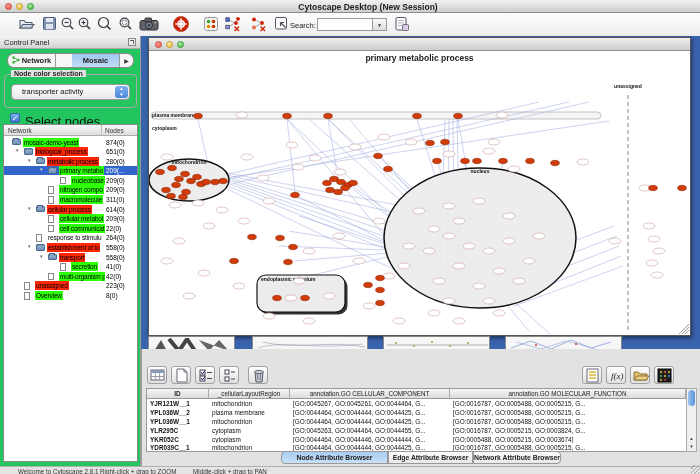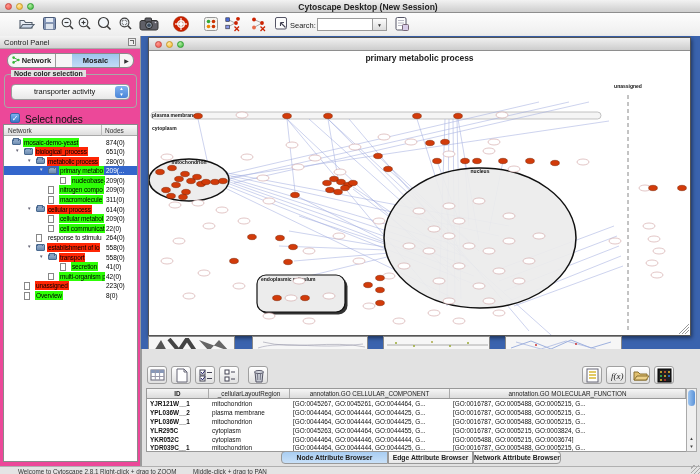--- a/index.html
+++ b/index.html
@@ -11,37 +11,37 @@
 .tl.red { left:5px; background:radial-gradient(circle at 35% 30%, #ff9a92, #f25348); border:0.5px solid #c94942; }
 .tl.yellow { left:16px; background:radial-gradient(circle at 35% 30%, #ffe9a8, #f5b728); border:0.5px solid #c79a2a; }
 .tl.green { left:27px; background:radial-gradient(circle at 35% 30%, #b6eea6, #37b637); border:0.5px solid #2f9e30; }
 .title-text { position:absolute; width:100%; text-align:center; top:2px; font-size:8.5px; font-weight:bold; color:#222;padding-left:36px; }
 .toolbar { position:absolute; left:0; top:13px; width:700px; height:39px;
   background:linear-gradient(#fdfdfd,#e4e4e4); border-bottom:1px solid #9f9f9f; }
 .tb-icon { position:absolute; top:3px; }
 .search-label { position:absolute; left:290px; top:8px; font-size:7.5px; color:#222; }
 .search-box { position:absolute; left:317px; top:5px; width:55px; height:13px; background:#fff; border:1px solid #9a9a9a; border-right:none; font-size:8px; }
 .search-arrow { position:absolute; left:372px; top:5px; width:15px; height:13px; background:linear-gradient(#fcfcfc,#dcdcdc); border:1px solid #9a9a9a; font-size:5px; color:#333; text-align:center; line-height:13px; }
-.main-cp { position:absolute; left:0; top:36px; width:141px; height:430px; background:#ec4899; border-right:1px solid #9a9a9a; }
+.main-cp { position:absolute; left:0; top:36px; width:141px; height:430px; background:#22c55e; border-right:1px solid #9a9a9a; }
 .cp-head { position:absolute; left:0; top:0; width:100%; height:13px; background:linear-gradient(#f4f4f4,#d2d2d2); border-bottom:1px solid #aaa; }
 .cp-head span { position:absolute; left:4px; top:2px; font-size:7.5px; color:#222; }
 .float-ic { position:absolute; right:4px; top:2px; width:8px; height:8px; border:1px solid #888; background:#eee; }
 .float-ic:after { content:""; position:absolute; right:1px; top:1px; width:3px; height:3px; border-top:1px solid #666; border-right:1px solid #666; }
 .cp-tabs { position:absolute; left:7px; top:17px; width:127px; height:15px; border:1px solid #8a8a8a; border-radius:7px; background:#f6f6f6; overflow:hidden; display:flex; }
 .cp-tab { flex:1; font-size:7.5px; font-weight:bold; color:#222; text-align:center; line-height:14px; border-right:1px solid #9a9a9a; position:relative; white-space:nowrap; }
 .cp-tab.sel { background:linear-gradient(#9ec6ee,#c2dcf5);margin-left:16px; }
 .cp-tab-arrow { width:13px; font-size:6px; color:#333; text-align:center; line-height:14px; }
 .net-glyph { display:inline-block; width:8px; height:8px; margin-right:2px; vertical-align:-1px; }
 .groupbox { position:absolute; left:4px; top:38px; width:133px; height:34px; border:1px solid #a8a8a8; border-radius:4px; }
 .groupbox-label { position:absolute; left:6px; top:-5px; background:#e2e2e2; padding:0 3px; font-size:7px; font-weight:bold; color:#222; }
-.dropdown { position:absolute; left:6px; top:9px; width:119px; height:16px; background:linear-gradient(#fff,#e8e8e8); border:1px solid #9a9a9a; border-radius:4px; font-size:7.5px; line-height:14px; padding-left:22px; color:#111; }
+.dropdown { position:absolute; left:6px; top:9px; width:119px; height:16px; background:linear-gradient(#fff,#e8e8e8); border:1px solid #9a9a9a; border-radius:4px; font-size:7.5px; line-height:14px; padding-left:10px; color:#111; }
 .dd-btn { position:absolute; right:1px; top:1px; width:13px; height:12px; background:linear-gradient(#7fb0ef,#4a86d8); border-radius:3px; color:#fff; font-size:4.5px; text-align:center; line-height:6px; }
 .checkrow { position:absolute; left:10px; top:77px; height:12px; }
 .checkbox { position:absolute; left:0; top:0; width:10px; height:10px; background:linear-gradient(#7fb0ef,#3a76c8); border:1px solid #3668a8; border-radius:2px; color:#fff; font-size:8px; line-height:10px; text-align:center; }
-.checklabel { position:absolute; left:15px; top:1px; font-size:10px; color:#111; white-space:nowrap; }
+.checklabel { position:absolute; left:15px; top:1px; font-size:13px; color:#111; white-space:nowrap; }
 .treebox { position:absolute; left:3px; top:88px; width:135px; height:338px; background:#fff; border:1px solid #8a8a8a; overflow:hidden; }
 .tree-header { position:absolute; left:0; top:0; width:100%; height:11px; background:linear-gradient(#fafafa,#dedede); border-bottom:1px solid #aaa; font-size:6.5px; color:#333; }
 .tree-header .c1 { position:absolute; left:4px; top:2px; }
 .tree-header .c2 { position:absolute; left:101px; top:2px; }
 .tree-header .sep { position:absolute; left:97px; top:0; width:1px; height:11px; background:#bbb; }
 .tree-rows { position:absolute; left:0; top:12px; width:100%; }
 .tree-row { position:relative; height:9.6px; width:100%; }
 .tree-row.sel { background:#3366cc; }
 .exp { position:absolute; top:1.5px; font-size:4.5px; color:#667; }
 .tree-row.sel .exp { color:#ddd; }

